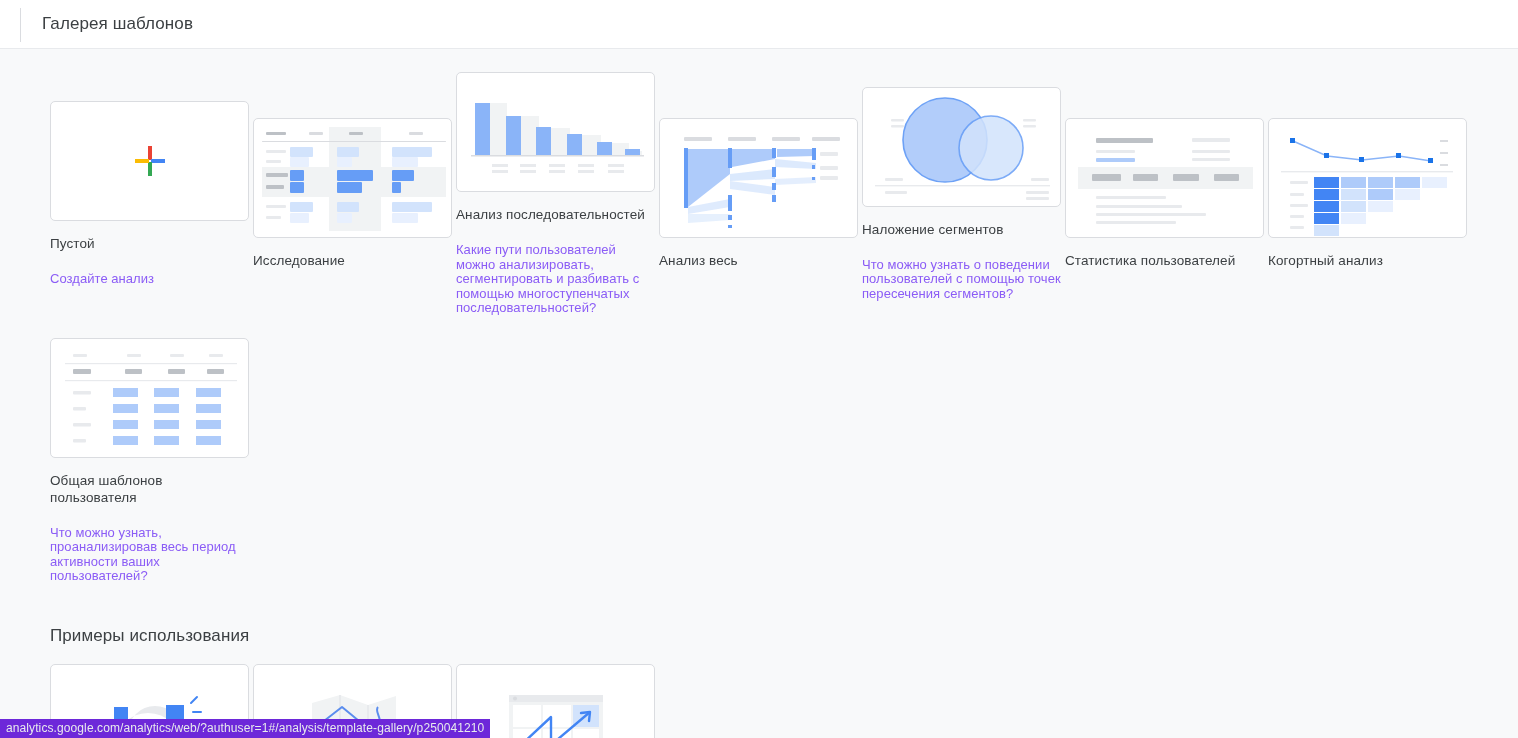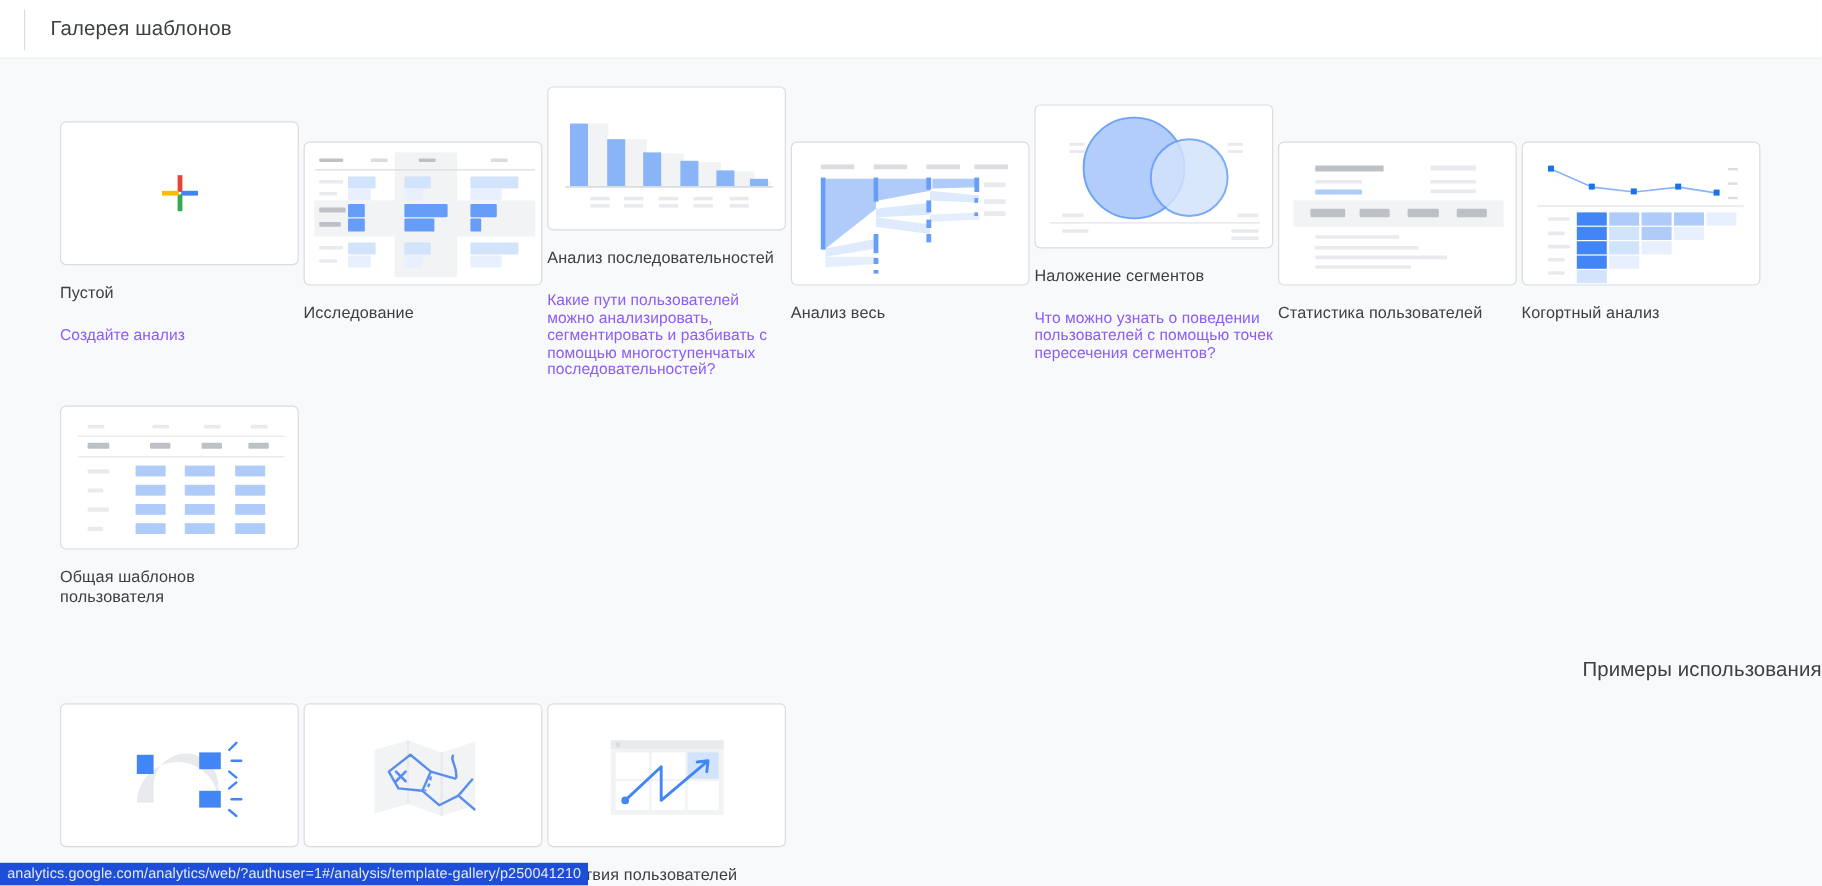--- a/index.html
+++ b/index.html
@@ -73,21 +73,20 @@
     font-size: 13px;
     color: #8b5cf6;
     line-height: 14.5px;
     letter-spacing: .05px;
   }
   .section-title {
     margin: 20px 0 18px 50px;
     font-size: 17px;
     color: #3c4043;
     letter-spacing: .1px;
-    text-align: right;
   }
   
   .grid .card:nth-child(n) { margin-right: 3px; }
 
   
   .ln { background: #e8eaed; border-radius: 1px; position: absolute; }
   .ln.d { background: #bdc1c6; }
   .bl { background: #aecbfa; position: absolute; border-radius: 1px;}
   .bl2 { background: #669df6; position: absolute; border-radius: 1px;}
   .bl3 { background: #d2e3fc; position: absolute; border-radius: 1px;}
@@ -95,21 +94,21 @@
   .gshade { background: #f1f3f4; position: absolute; }
 
   
   .plus-wrap { position:absolute; left:50%; top:50%; transform:translate(-50%,-50%); width:34px;height:34px;}
 
   
   .statusbar {
     position: absolute;
     left: 0; bottom: 0;
     height: 19px;
-    background: #1d4ed8;
+    background: #6d28d9;
     color: #e8eaed;
     font-size: 12px;
     padding: 2px 6px 0 6px;
     font-family: "Liberation Sans", sans-serif;
     white-space: nowrap;
     z-index: 40;
     letter-spacing: .1px;
   }
 </style>
 </head>
@@ -377,20 +376,21 @@
             <rect x="62" y="81" width="25" height="9"></rect>
               <rect x="103" y="81" width="25" height="9"></rect>
               <rect x="145" y="81" width="25" height="9"></rect>
             <rect x="62" y="97" width="25" height="9"></rect>
               <rect x="103" y="97" width="25" height="9"></rect>
               <rect x="145" y="97" width="25" height="9"></rect>
           </g>
         </svg>
       </div>
       <div class="card-title">Общая шаблонов пользователя</div>
+      <div class="card-desc">Что можно узнать, проанализировав весь период активности ваших пользователей?</div>
     </div>
   </div>
 
   <div class="section-title">Примеры использования</div>
   <div class="grid" style="padding-top:0;">
 
     <div class="card">
       <div class="card-thumb">
         <svg width="199" height="120" viewBox="0 0 199 120">
           <path d="M63 82 A34 34 0 1 1 131 82 L131 68 A20 20 0 1 0 77 68 L77 82 Z" fill="#e8eaed"></path>

